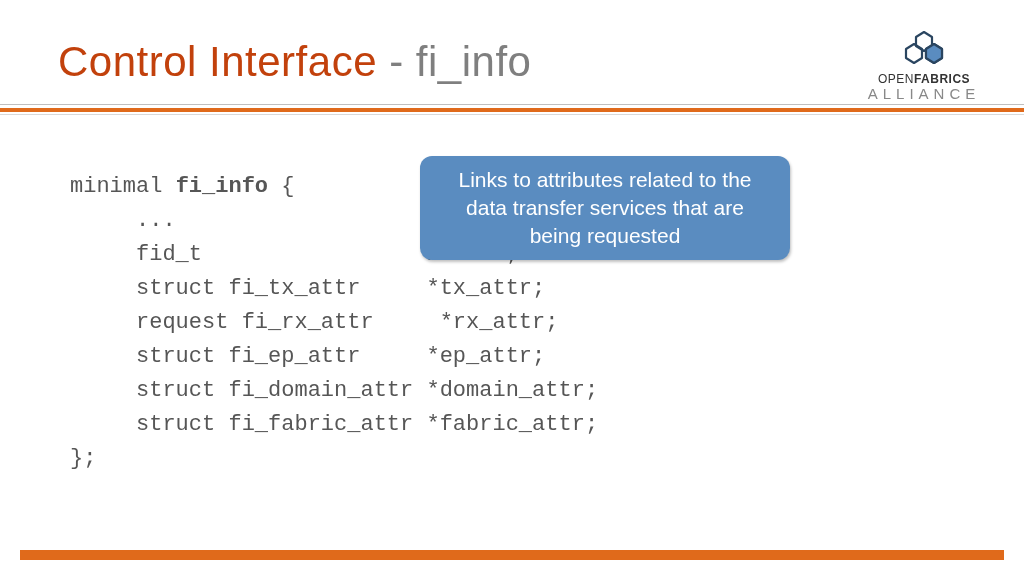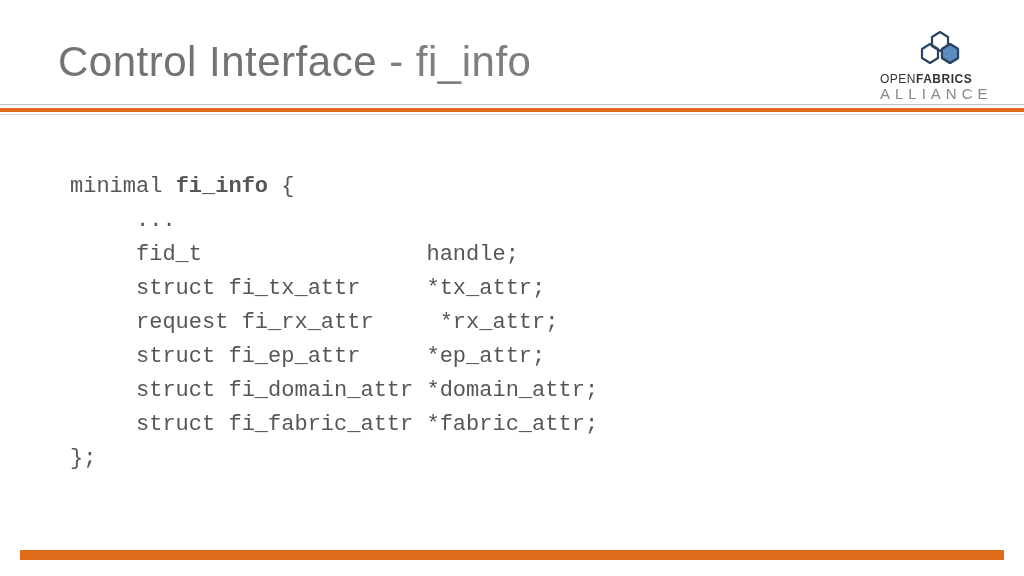--- a/index.html
+++ b/index.html
@@ -1,24 +1,24 @@
 <!DOCTYPE html>
 <html><head>
 <meta charset="utf-8">
 <style>
   * { margin: 0; padding: 0; box-sizing: border-box; }
   html, body { width: 1024px; height: 576px; overflow: hidden; font-family: Arial, Helvetica, sans-serif; background: #fff; }
 
   .slide { position: relative; width: 1024px; height: 576px; }
 
   .title-row { position: absolute; top: 38px; left: 58px; font-size: 42px; font-weight: 400; letter-spacing: 0.5px; }
-  .title-blue { color: #737373; }
+  .title-blue { color: #c2410c; }
   .title-grey { color: #7f7f7f; }
 
-  .logo { position: absolute; top: 30px; right: 24px; width: 120px; text-align: left; }
+  .logo { position: absolute; top: 30px; right: 40px; width: 120px; text-align: center; }
   .logo svg { display: block; margin: 0 auto 2px; }
   .logo-text1 { font-size: 12px; letter-spacing: 0.5px; font-weight: 400; color: #333; }
   .logo-text1 .bold { font-weight: 700; }
   .logo-text2 { font-size: 15px; letter-spacing: 5px; color: #888; margin-top: -1px; }
 
   .divider { position: absolute; top: 104px; left: 0; width: 1024px; height: 10px; }
   .divider .d1 { position: absolute; top: 0;   left: 0; width: 100%; height: 1px; background: #bfbfbf; }
   .divider .d2 { position: absolute; top: 4px; left: 0; width: 100%; height: 4px; background: #e06a1b; }
   .divider .d3 { position: absolute; top: 10px; left: 0; width: 100%; height: 1px; background: #d9d9d9; }
 
@@ -62,15 +62,16 @@
   <div class="code"><span>minimal </span><span class="bold">fi_info</span><span> {</span>
 <span>     ...</span>
 <span>     fid_t                 handle;</span>
 <span>     struct fi_tx_attr     *tx_attr;</span>
 <span>     request fi_rx_attr     *rx_attr;</span>
 <span>     struct fi_ep_attr     *ep_attr;</span>
 <span>     struct fi_domain_attr *domain_attr;</span>
 <span>     struct fi_fabric_attr *fabric_attr;</span>
 <span>};</span></div>
 
+  <div class="callout callout1">Links to attributes related to the data transfer services that are being requested</div>
 
   <div class="footer-bar"></div>
 </div>
 
 </body></html>

